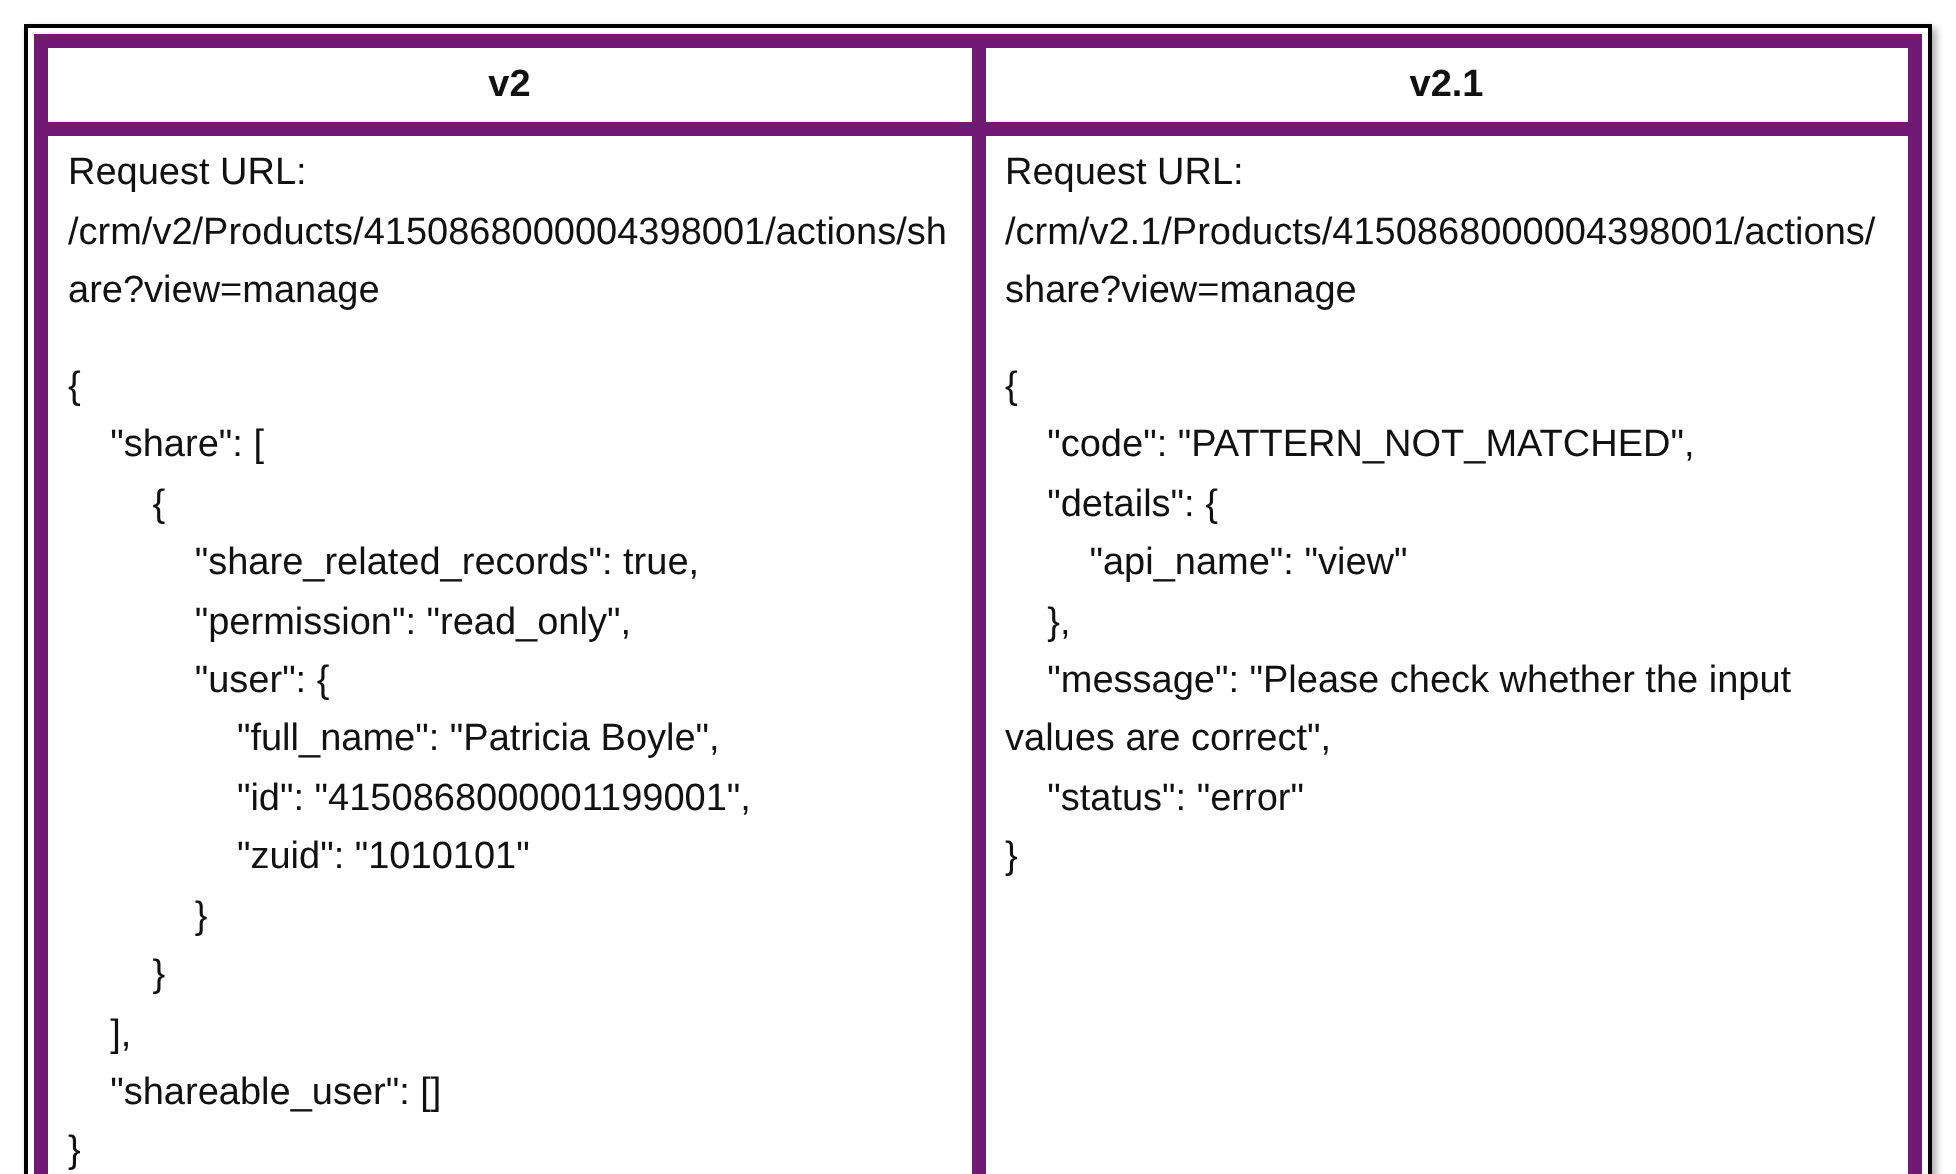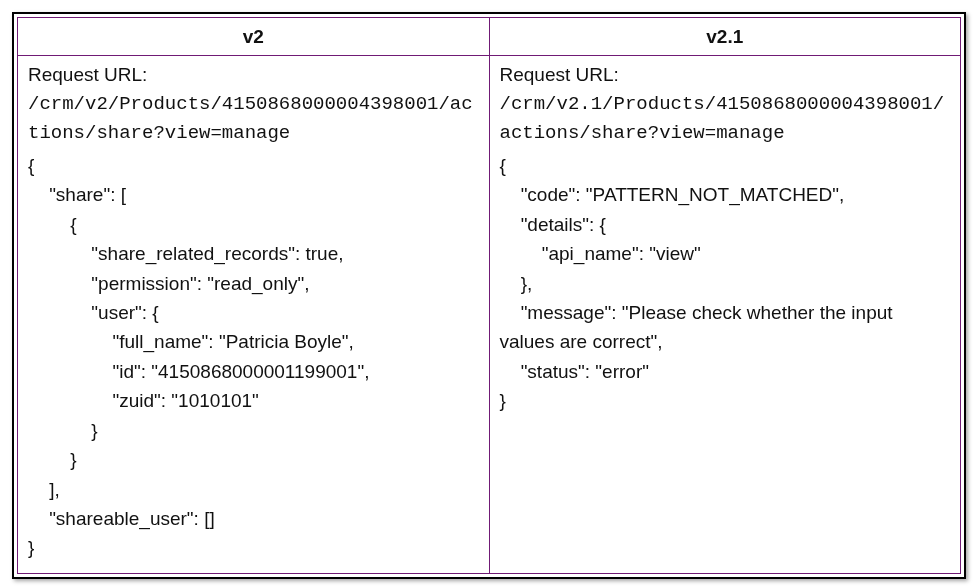--- a/index.html
+++ b/index.html
@@ -18,42 +18,41 @@
     background: #fff;
     padding: 3px;
   }
   table.comparison {
     width: 100%;
     border-collapse: collapse;
     table-layout: fixed;
   }
   table.comparison th,
   table.comparison td {
-    border: 1px solid #701a75;
+    border: 7px solid #701a75;
     vertical-align: top;
     font-size: 19px;
     line-height: 1.55;
     color: #111;
   }
   table.comparison th {
     text-align: center;
     font-weight: 700;
     padding: 4px 8px;
     background: #fff;
   }
   table.comparison td {
     padding: 4px 10px 10px 10px;
   }
   .label {
     font-weight: 400;
   }
   .url {
     word-break: break-all;
-    margin-bottom: 2px;
-    font-family: Liberation Mono, monospace;
+    margin-bottom: 18px;
   }
   pre.json {
     margin: 0;
     font-family: Arial, Helvetica, sans-serif;
     font-size: 19px;
     line-height: 1.55;
     white-space: pre-wrap;
     word-break: break-word;
   }
 </style>

